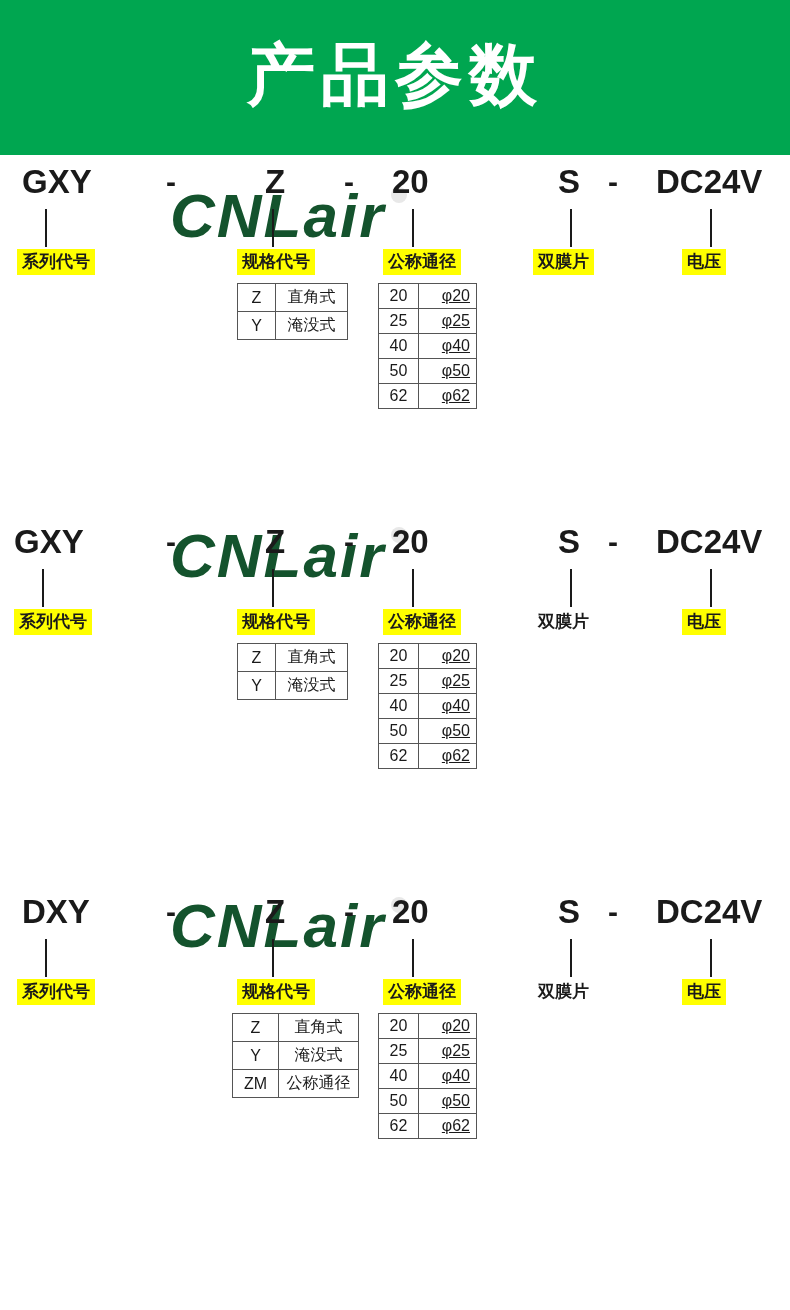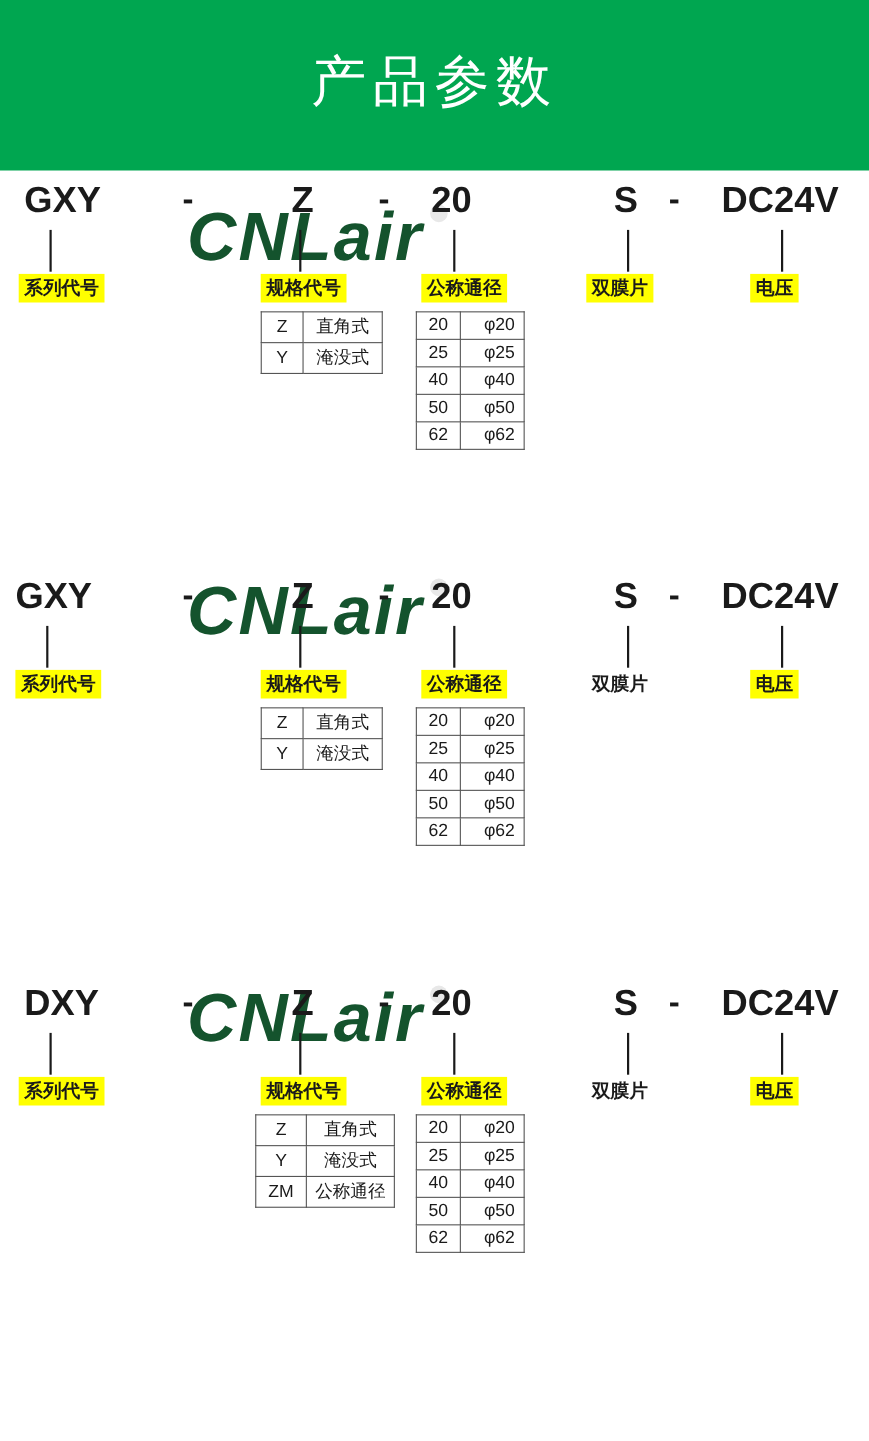--- a/index.html
+++ b/index.html
@@ -22,22 +22,22 @@
     height: 155px;
     background: #00a650;
     display: flex;
     flex-direction: column;
     align-items: center;
     justify-content: center;
     box-sizing: border-box;
   }
   .banner-title {
     color: #ffffff;
-    font-size: 50px;
-    font-weight: normal;
+    font-size: 68px;
+    font-weight: bold;
     letter-spacing: 6px;
     line-height: 1.15;
     margin: 0 0 6px 0;
   }
   .banner-sub {
     color: #ffffff;
     font-size: 15px;
     letter-spacing: 4px;
     font-weight: normal;
   }
@@ -134,21 +134,21 @@
     border: 1px solid #555;
     padding: 3px 6px;
     text-align: center;
     white-space: nowrap;
     height: 22px;
     box-sizing: border-box;
   }
   .spec-table td.k { width: 38px; }
   .spec-table td.v { width: 72px; }
   .dia-table td.k { width: 40px; }
-  .dia-table td.v { width: 58px; text-align: center; padding-left: 19px;}
+  .dia-table td.v { width: 58px; text-align: right; padding-left: 19px; text-decoration: underline;}
   .spec-wide td.k { width: 46px; }
   .spec-wide td.v { width: 80px; }
 </style>
 </head>
 <body>
 
 <div class="banner">
   <div class="banner-title">产品参数</div>
 </div>
 

